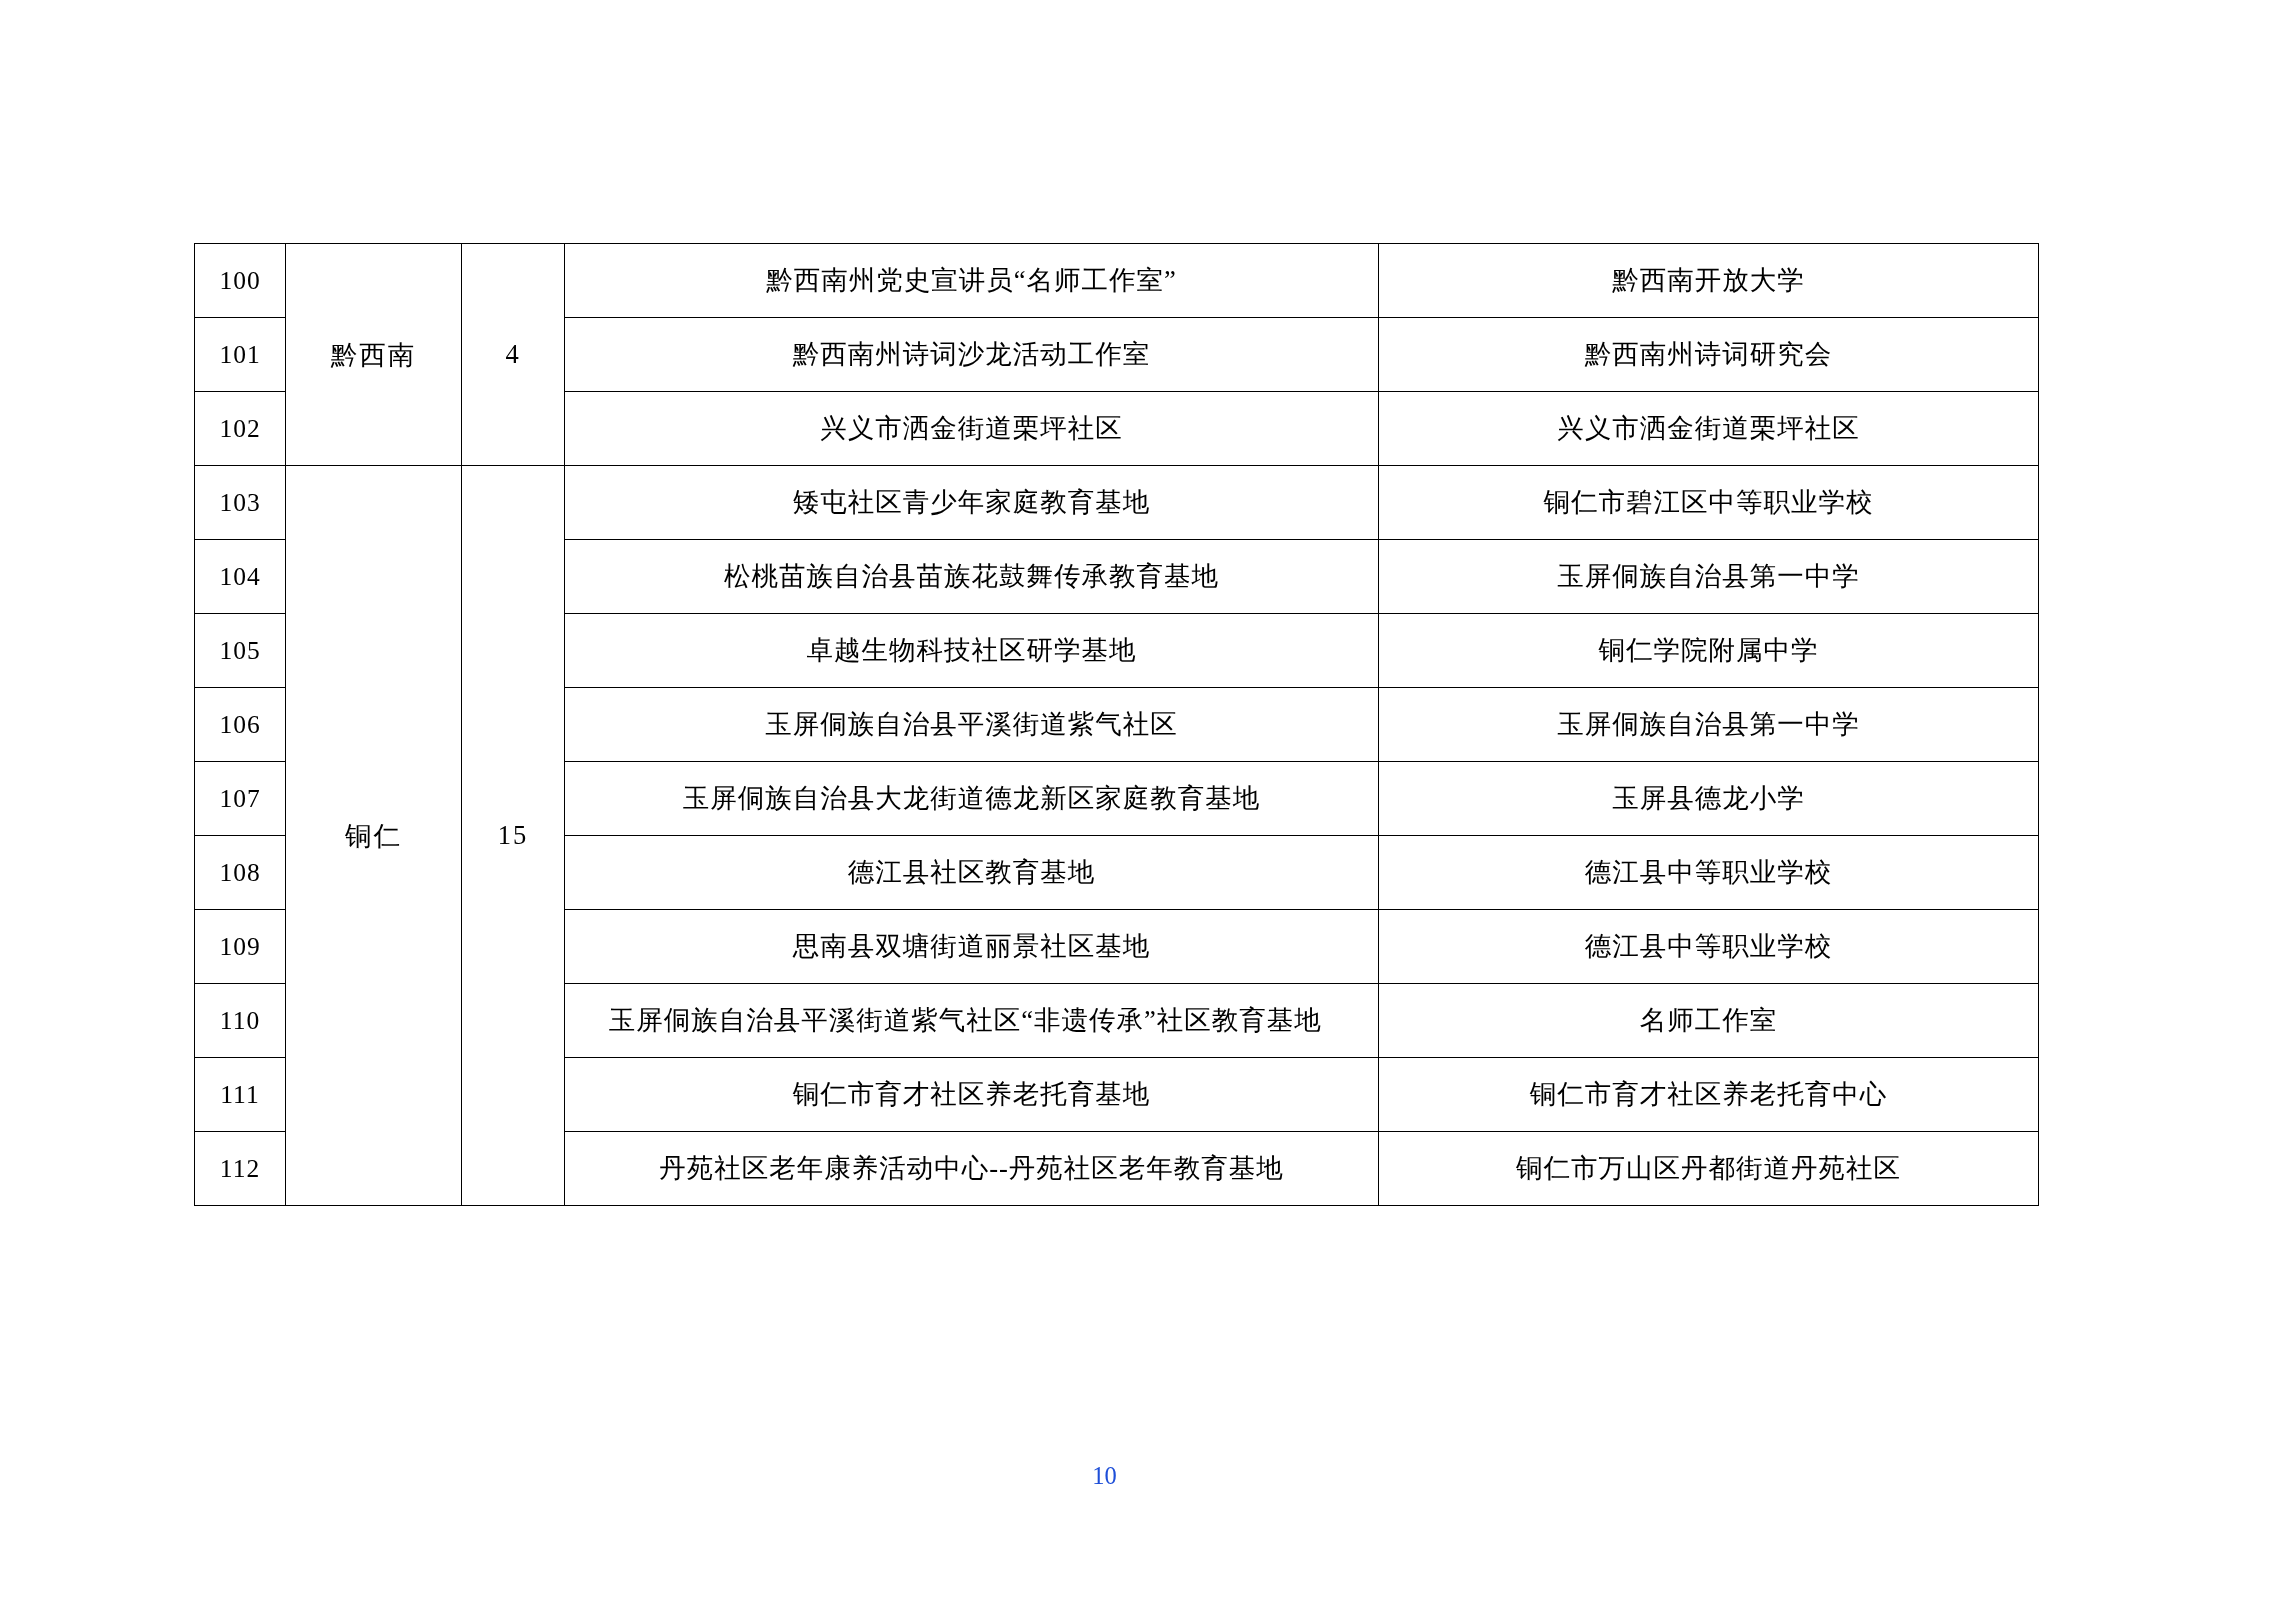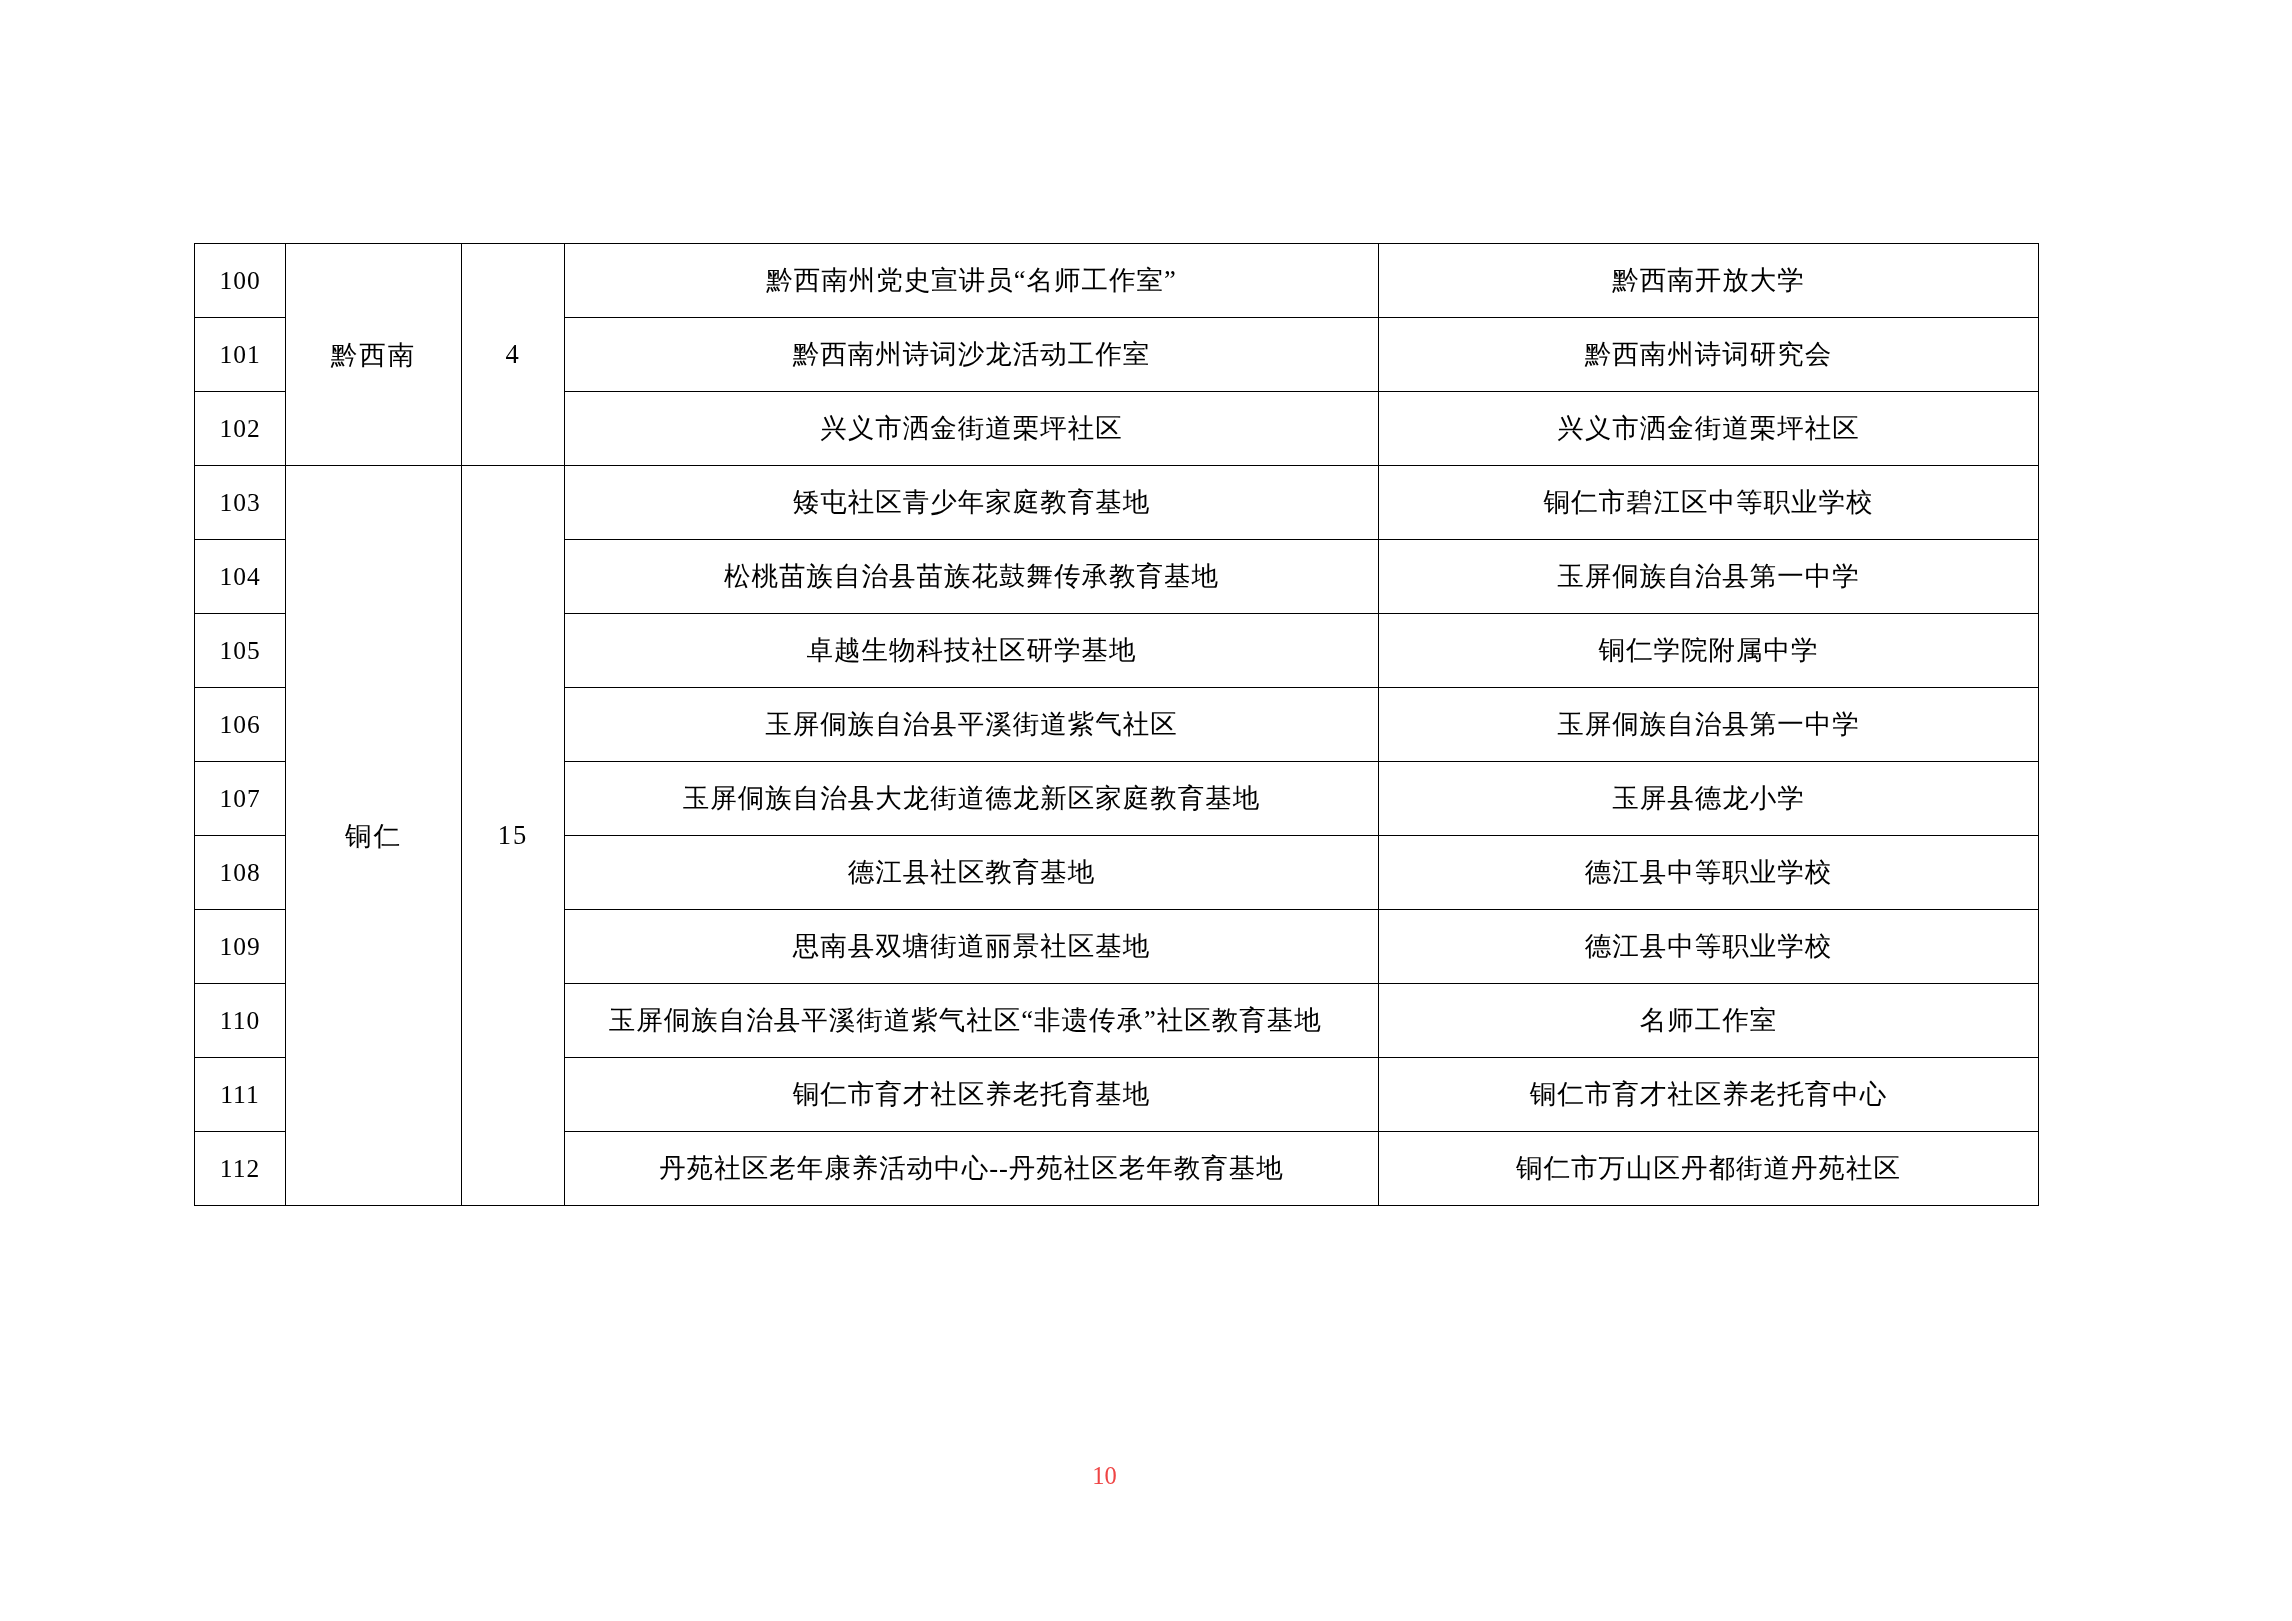--- a/index.html
+++ b/index.html
@@ -68,21 +68,21 @@
     padding-right: 15.7px;
   }
   .page-number {
     position: absolute;
     left: 0;
     top: 1462px;
     width: 2209px;
     text-align: center;
     font-family: "Liberation Serif", "DejaVu Serif", serif;
     font-size: 24.5px;
-    color: #ef4444;
+    color: #1d4ed8;
   }
 </style>
 </head>
 <body>
 
 <div class="page">
 
   <table class="doc-table">
     <colgroup>
       <col class="c-no">

